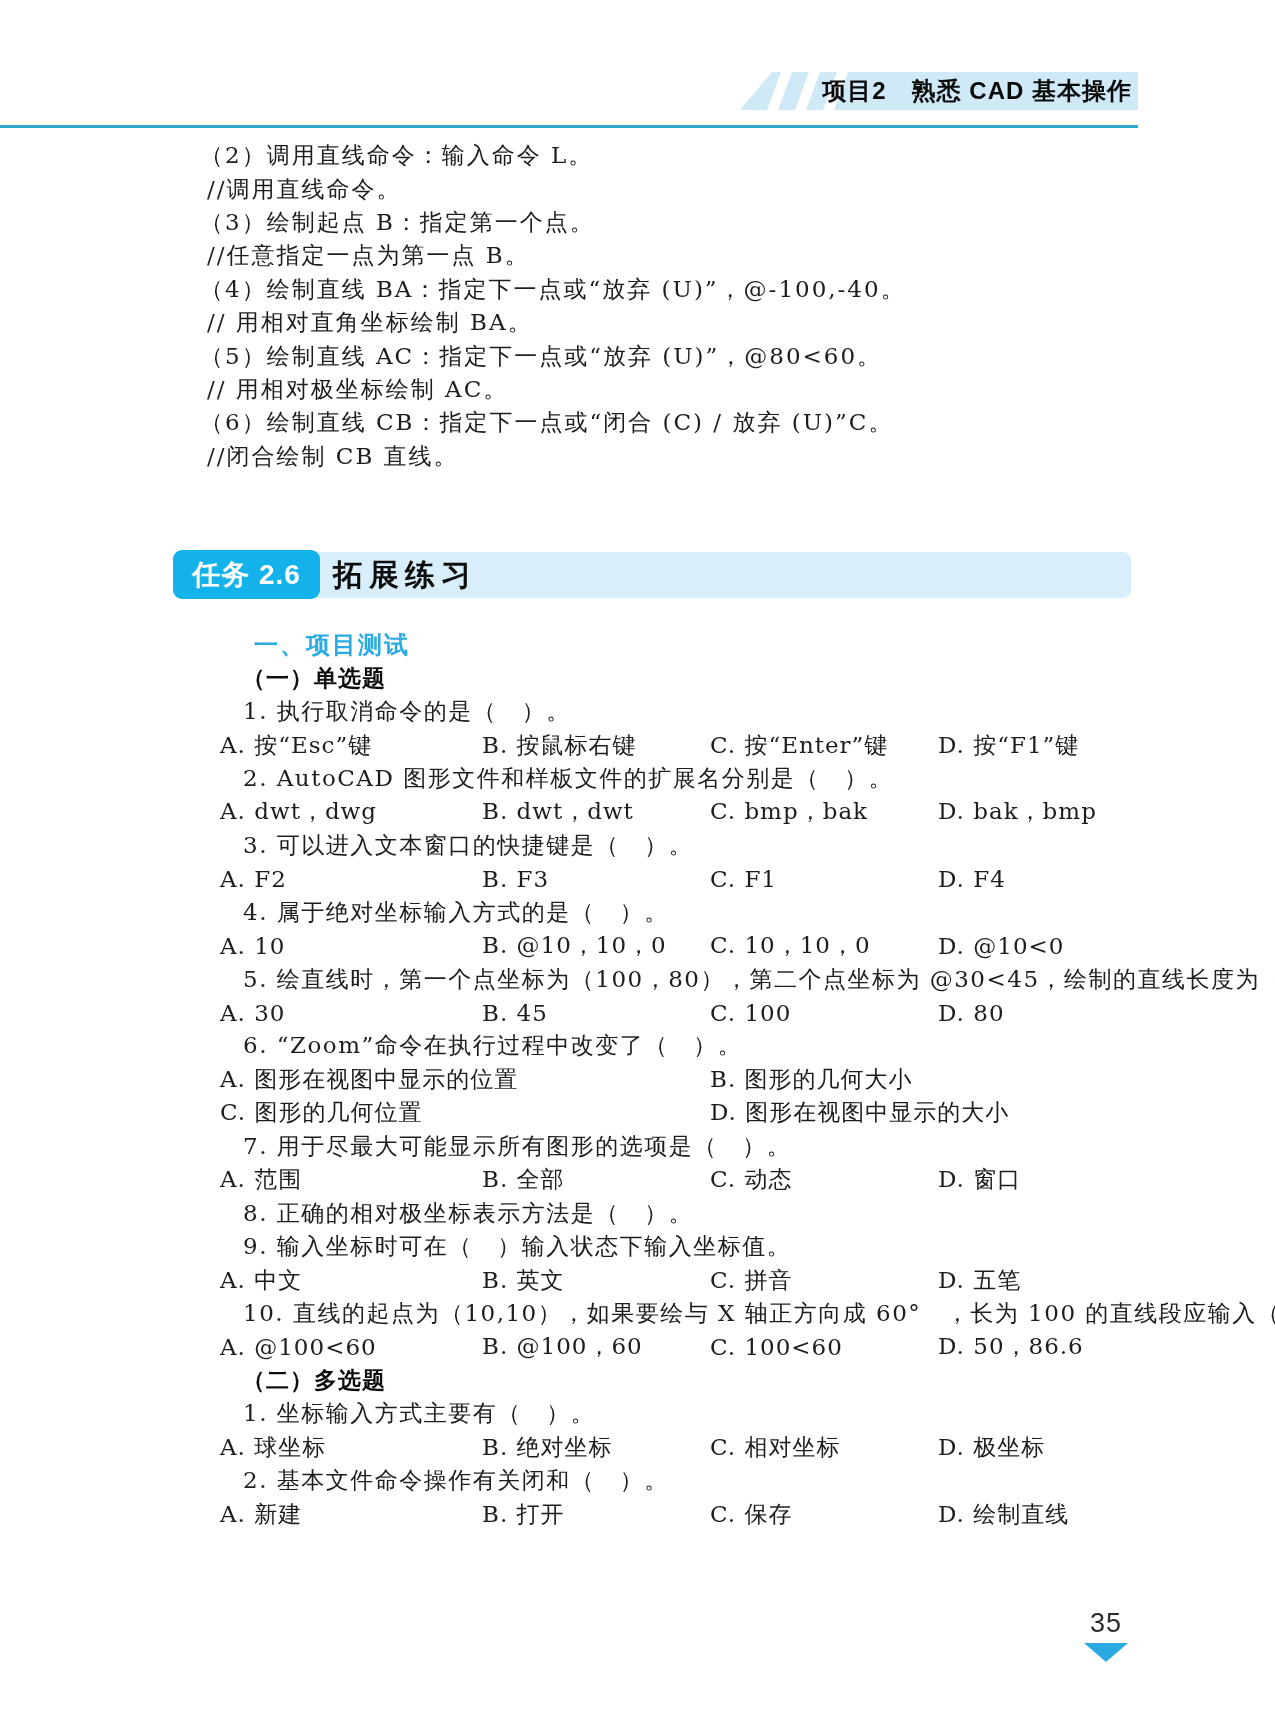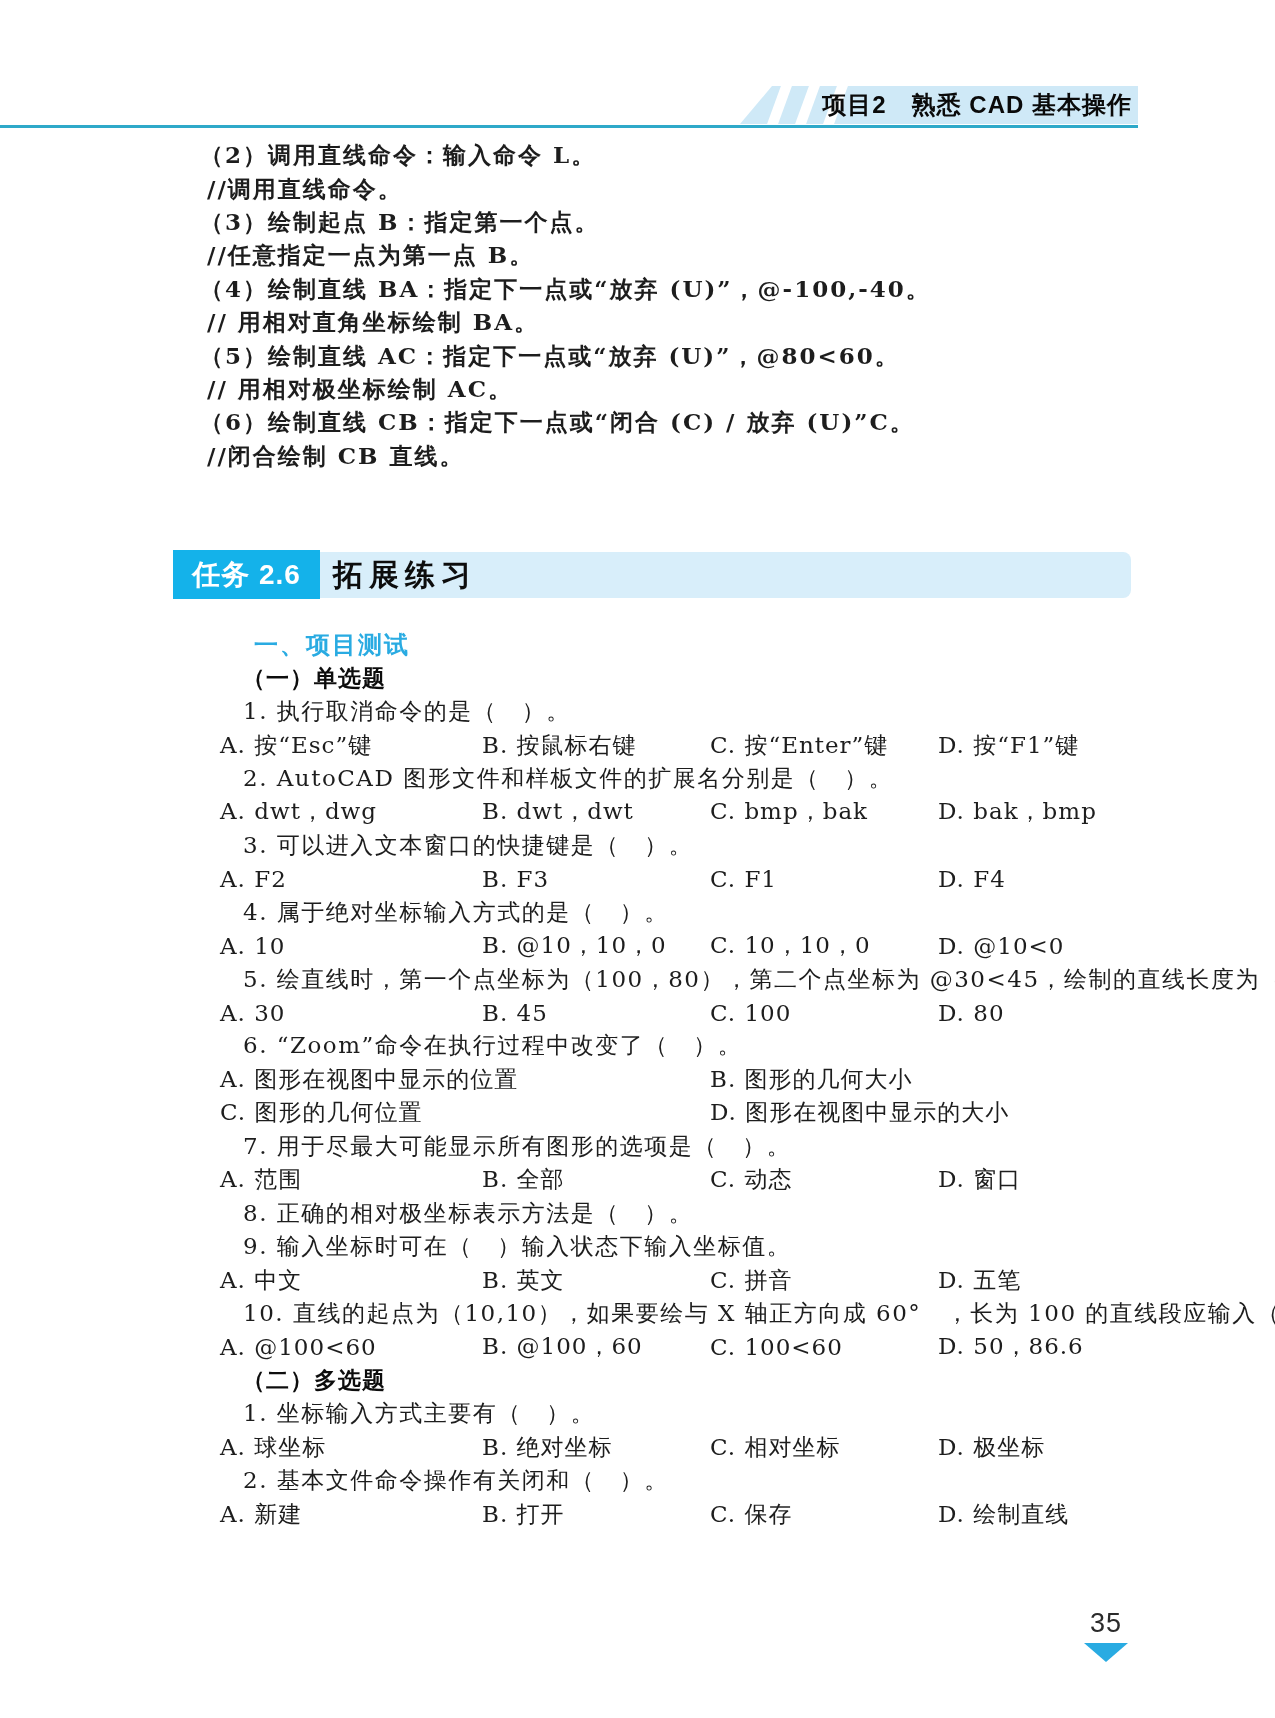--- a/index.html
+++ b/index.html
@@ -3,21 +3,21 @@
 <meta charset="utf-8">
 <style>
   html,body{margin:0;padding:0;}
   body{
     width:1275px;height:1718px;background:#ffffff;position:relative;
     font-family:"DejaVu Serif","Liberation Serif",serif;color:#1d1d1d;
     overflow:hidden;
   }
   
   .header-band{
-    position:absolute;left:740px;top:86px;width:398px;height:38px;
+    position:absolute;left:740px;top:72px;width:398px;height:38px;
     background:#cfe9f7;
     clip-path:polygon(32px 0,100% 0,100% 100%,0 100%);
   }
   .header-band .stripe{
     position:absolute;top:-4px;bottom:-4px;width:11px;background:#ffffff;
     transform:skewX(-20deg);
   }
   .stripe.s1{left:34px}.stripe.s2{left:62px}.stripe.s3{left:90px}
   .header-title{
     position:absolute;right:6px;top:0;height:38px;line-height:38px;
@@ -27,30 +27,30 @@
   }
   .top-rule{
     position:absolute;left:0;top:125px;width:1138px;height:3px;
     background:#2ea9c9;
   }
   
   .steps{
     position:absolute;left:200px;top:139px;width:1020px;
     font-size:23px;letter-spacing:2px;
   }
-  .steps .line{height:33.4px;display:flex;align-items:center;white-space:nowrap;font-weight:bold;}
+  .steps .line{height:33.4px;display:flex;align-items:center;white-space:nowrap;}
   .steps .line.cmt{padding-left:7px;}
   
   .banner{
     position:absolute;left:173px;top:552px;width:958px;height:46px;
     background:#d8eefa;border-radius:8px;
   }
   .banner-tab{
     position:absolute;left:0;top:-2px;width:147px;height:49px;
-    background:#14b2ea;border-radius:0;
+    background:#14b2ea;border-radius:9px;
     display:flex;align-items:center;justify-content:center;
     font-family:"Liberation Sans","DejaVu Sans",sans-serif;
     font-weight:bold;font-size:28px;color:#ffffff;letter-spacing:1px;
   }
   .banner-title{
     position:absolute;left:160px;top:0;height:46px;line-height:46px;
     font-family:Liberation Serif, serif;
     font-weight:bold;font-size:30px;color:#0d0d0d;letter-spacing:6px;
     white-space:nowrap;
   }

